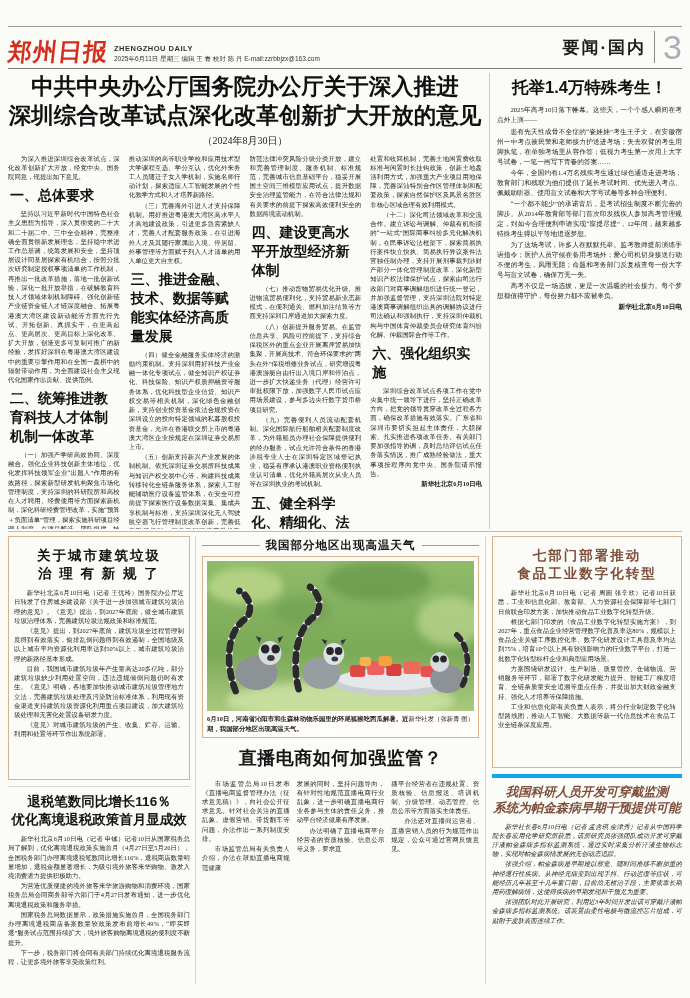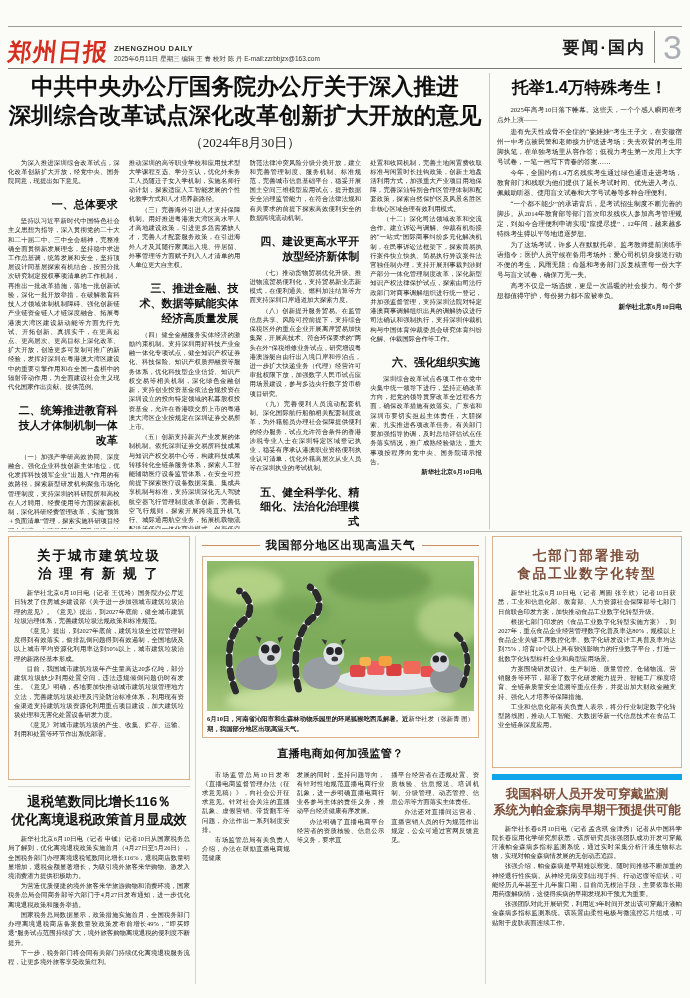--- a/index.html
+++ b/index.html
@@ -24,49 +24,49 @@
   .pagenum-rule{width:1px;height:32px;background:#8a8a8a;}
   .page-number{font-size:34px;color:#aab0b6;line-height:1;
     font-family:"Liberation Sans","DejaVu Sans",sans-serif;}
   .header-underline{border-top:1px solid #7a7a7a;margin:0 8px;}
   
   .top-section{display:flex;padding:4px 8px 0 8px;height:460px;box-sizing:border-box;}
   .lead-article{width:474px;display:flex;flex-direction:column;}
   .lead-headline{font-family:"Liberation Sans","DejaVu Sans",sans-serif;
     font-weight:bold;font-size:22.5px;line-height:1.28;text-align:center;
     letter-spacing:0px;color:#0f0f0f;}
-  .lead-date{text-align:center;font-size:13px;margin:3px 0 6px 0;color:#222;}
+  .lead-date{text-align:center;font-size:10px;margin:3px 0 6px 0;color:#222;}
   .lead-cols{display:flex;gap:9px;flex:1;overflow:hidden;}
   .lead-col{width:112px;overflow:hidden;height:100%;}
   .v-rule{width:1px;background:#c9c9c9;margin:0 7px;}
   .right-col-article{flex:1;overflow:hidden;}
   .rc-headline{font-family:"Liberation Sans","DejaVu Sans",sans-serif;
     font-weight:bold;font-size:16.5px;line-height:1.3;text-align:center;
     margin:4px 0 7px 0;color:#101010;}
   
   .t-p,.t-pc,.t-cr{font-size:6.4px;line-height:1.44;text-align:justify;margin:0 0 1px 0;}
   .t-p{text-indent:2em;}
   .t-pc{text-indent:0;}
   .t-cr{text-align:right;font-weight:bold;}
   .t-h{font-family:"Liberation Sans","DejaVu Sans",sans-serif;font-weight:bold;
-    font-size:11px;line-height:1.35;text-align:right;margin:12px 2px 4px 2px;color:#111;}
+    font-size:14px;line-height:1.35;text-align:left;margin:5px 2px 4px 2px;color:#111;}
   .rc-body .t-p,.rc-body .t-pc,.rc-body .t-cr{font-size:6.7px;line-height:1.5;}
   
   .lower-divider{border-top:1px solid #bcbcbc;margin:2px 8px 0 8px;}
   .lower{display:flex;padding:4px 8px 0 8px;height:452px;box-sizing:border-box;}
   .col-left{width:188px;padding-right:5px;border-right:1px solid #d5d5d5;
     display:flex;flex-direction:column;box-sizing:border-box;}
   .col-center{width:290px;padding:0 6px;border-right:1px solid #d5d5d5;
     display:flex;flex-direction:column;box-sizing:border-box;}
   .col-right{flex:1;padding-left:6px;display:flex;flex-direction:column;}
   .tan-box{border:1px solid #d9b28c;padding:4px 5px;box-sizing:border-box;}
   .art-headline{font-family:"Liberation Sans","DejaVu Sans",sans-serif;
     font-weight:bold;text-align:center;line-height:1.3;color:#141414;}
   .hl-md{font-size:13.5px;margin:6px 0 6px 0;letter-spacing:2px;}
-  .hl-center{font-size:11px;margin:4px 0 6px 0;letter-spacing:.5px;font-family:Liberation Mono, monospace;}
+  .hl-center{font-size:18px;margin:4px 0 6px 0;letter-spacing:.5px;}
   .hl-brown{color:#7d4f3a;}
   .art-body{overflow:hidden;flex:1;}
   
   .pf-titlebar{display:flex;align-items:center;gap:6px;margin:2px 0 3px 0;}
   .pf-rule{flex:1;height:1px;background:#c98f5f;}
   .pf-title{font-family:"Liberation Sans","DejaVu Sans",sans-serif;
     font-weight:bold;font-size:11.5px;letter-spacing:1px;color:#141414;}
   .pf-box{border:1px solid #d9b28c;padding:4px;background:#fffdf9;}
   .pf-photo{width:100%;height:150px;display:block;}
   .pf-caption{font-size:6.4px;line-height:1.5;text-align:justify;margin-top:3px;font-weight:bold;}
@@ -292,21 +292,21 @@
         <div>食品工业数字化转型</div>
       </div>
       <div class="art-body">
           <p class="t-p">新华社北京6月10日电（记者 周圆 张辛欣）记者10日获悉，工业和信息化部、教育部、人力资源社会保障部等七部门日前联合印发方案，加快推动食品工业数字化转型升级。</p>
           <p class="t-p">根据七部门印发的《食品工业数字化转型实施方案》，到2027年，重点食品企业经营管理数字化普及率达80%，规模以上食品企业关键工序数控化率、数字化研发设计工具普及率均达到75%，培育10个以上具有较强影响力的行业数字平台，打造一批数字化转型标杆企业和典型应用场景。</p>
           <p class="t-p">方案围绕研发设计、生产制造、质量管控、仓储物流、营销服务等环节，部署了数字化研发能力提升、智能工厂梯度培育、全链条质量安全追溯等重点任务，并提出加大财政金融支持、强化人才培养等保障措施。</p>
           <p class="t-p">工业和信息化部有关负责人表示，将分行业制定数字化转型路线图，推动人工智能、大数据等新一代信息技术在食品工业全链条深度应用。</p>
         </div>
     </div>
     <div class="mid-gap"></div>
-    <div style="flex:1;display:flex;flex-direction:column;overflow:hidden;border-top:6px solid #0ea5e9;padding-top:3px;">
+    <div style="flex:1;display:flex;flex-direction:column;overflow:hidden;border-top:4px solid #0ea5e9;padding-top:3px;font-style:italic;">
       <div class="art-headline hl-brown" style="font-size:12.5px;margin:3px 0 5px 0;">
         <div>我国科研人员开发可穿戴监测</div>
         <div>系统为帕金森病早期干预提供可能</div>
       </div>
       <div class="art-body">
           <p class="t-p">新华社长春6月10日电（记者 孟含琪 金津秀）记者从中国科学院长春应用化学研究所获悉，该所研究员张强团队成功开发可穿戴汗液帕金森病多指标监测系统，通过实时采集分析汗液生物标志物，实现对帕金森病情发展的无创动态追踪。</p>
           <p class="t-p">张强介绍，帕金森病是早期难以察觉、随时间推移不断加重的神经退行性疾病。从神经元病变到出现手抖、行动迟缓等症状，可能经历几年甚至十几年窗口期，目前尚无根治手段，主要依靠长期用药缓解病情，这使得疾病的早期发现和干预尤为重要。</p>
           <p class="t-p">张强团队对此开展研究，利用近3年时间开发出该可穿戴汗液帕金森病多指标监测系统。该装置由柔性电极与微流控芯片组成，可贴附于皮肤表面连续工作。</p>
         </div>
     </div>

